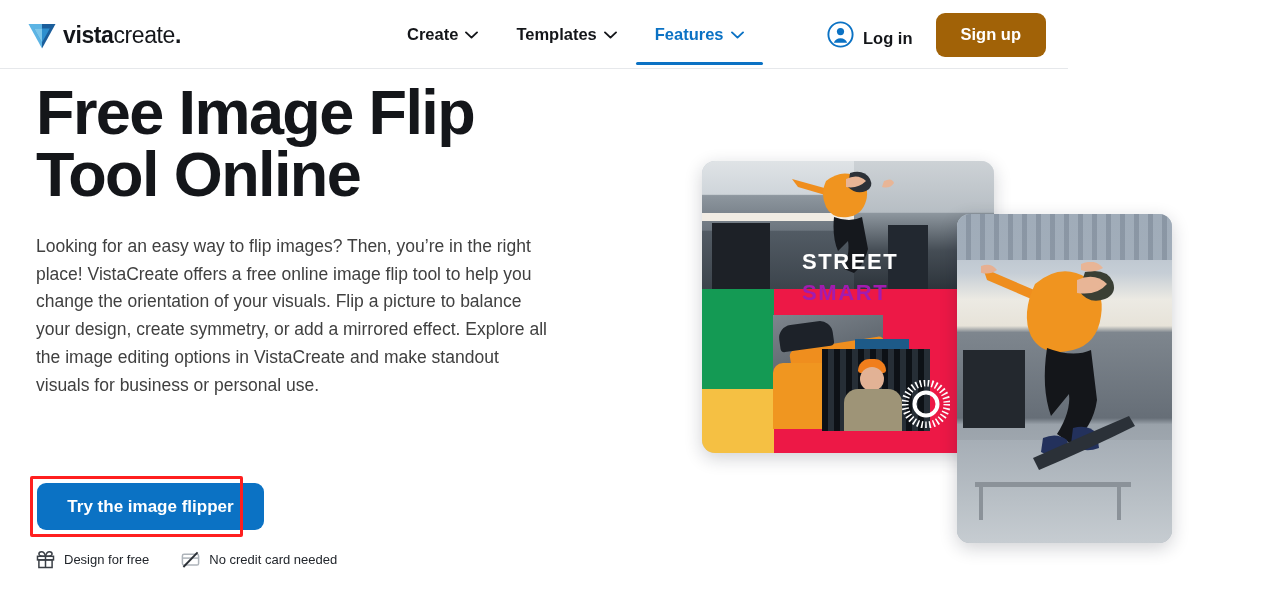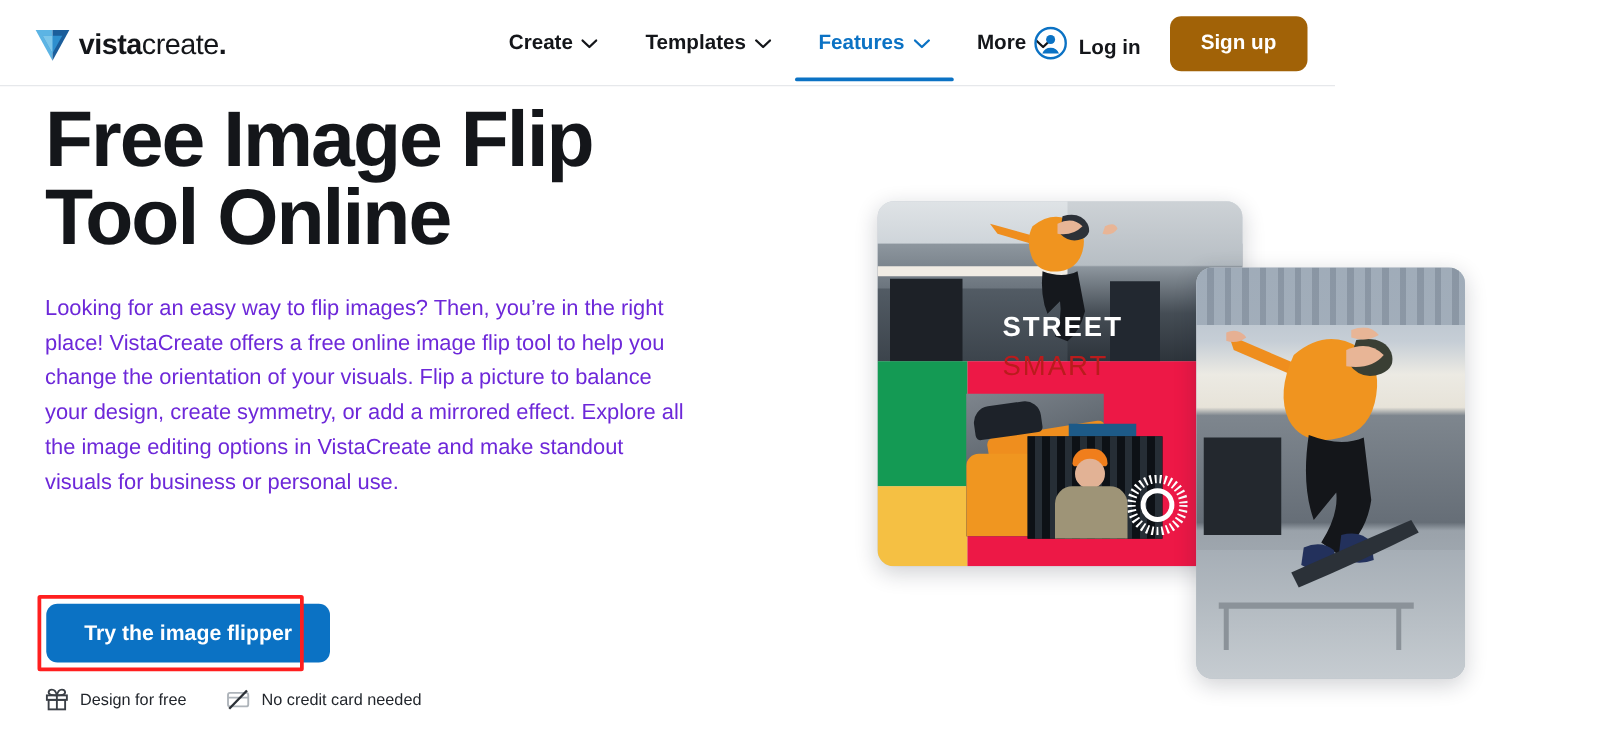--- a/index.html
+++ b/index.html
@@ -136,21 +136,21 @@
     font-weight: 700;
     letter-spacing: -1.6px;
     color: #14161a;
     max-width: 540px;
   }
   .hero-desc {
     margin: 28px 0 0 0;
     font-size: 17.5px;
     line-height: 27.7px;
     font-weight: 400;
-    color: #6d28d9;
+    color: #404040;
     max-width: 512px;
   }
 
   
   .cta-wrap {
     position: absolute;
     left: 30px;
     top: 407px;
     width: 213px;
     height: 61px;
@@ -257,21 +257,21 @@
     background: #ed1846;
   }
   .col-street {
     position: absolute; left: 100px; top: 90px;
     font-size: 22px; font-weight: 800; color: #ffffff;
     letter-spacing: 1.6px; line-height: 1;
     font-family: "Liberation Sans", sans-serif;
   }
   .col-smart {
     position: absolute; left: 100px; top: 121px;
-    font-size: 22px; font-weight: 400; color: #b91c1c;
+    font-size: 22px; font-weight: 700; color: #a21caf;
     letter-spacing: 1.6px; line-height: 1;
     font-family: "Liberation Sans", sans-serif;
   }
   .col-inset1 {
     position: absolute; left: 71px; top: 154px; width: 110px; height: 114px;
     background: linear-gradient(160deg,#7e858d 0%, #5e666e 45%, #3a4046 100%);
     overflow: hidden;
   }
   .col-inset1 .arm {
     position: absolute; left: 18px; top: 28px; width: 96px; height: 34px;
@@ -375,26 +375,20 @@
       <svg class="chev" width="13" height="8" viewBox="0 0 13 8">
         <path d="M1 1.4L6.5 6.6L12 1.4" fill="none" stroke="#14161a" stroke-width="1.9" stroke-linecap="round" stroke-linejoin="round"></path>
       </svg>
     </div>
     <div class="nav-item active">
       <span>Features</span>
       <svg class="chev" width="13" height="8" viewBox="0 0 13 8">
         <path d="M1 1.4L6.5 6.6L12 1.4" fill="none" stroke="#0b72c4" stroke-width="1.9" stroke-linecap="round" stroke-linejoin="round"></path>
       </svg>
       <span class="nav-underline"></span>
-    </div>
-    <div class="nav-item">
-      <span>More</span>
-      <svg class="chev" width="13" height="8" viewBox="0 0 13 8">
-        <path d="M1 1.4L6.5 6.6L12 1.4" fill="none" stroke="#14161a" stroke-width="1.9" stroke-linecap="round" stroke-linejoin="round"></path>
-      </svg>
     </div>
   </nav>
 
   <div class="auth">
     <div class="login">
       <svg width="27" height="27" viewBox="0 0 27 27">
         <circle cx="13.5" cy="13.5" r="12.1" fill="none" stroke="#0b72c4" stroke-width="1.9"></circle>
         <circle cx="13.5" cy="10.6" r="3.6" fill="#0b72c4"></circle>
         <path d="M6.8 21.8a7.2 7.2 0 0 1 13.4 0z" fill="#0b72c4"></path>
       </svg>

